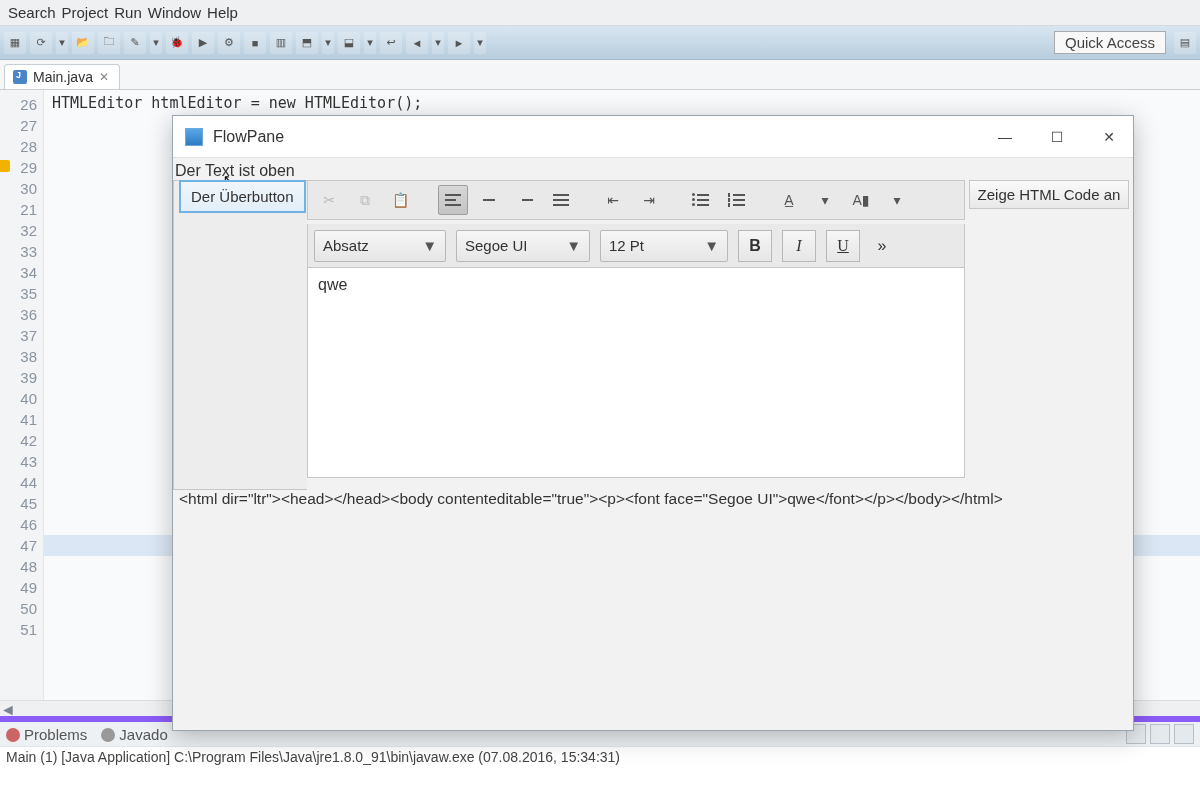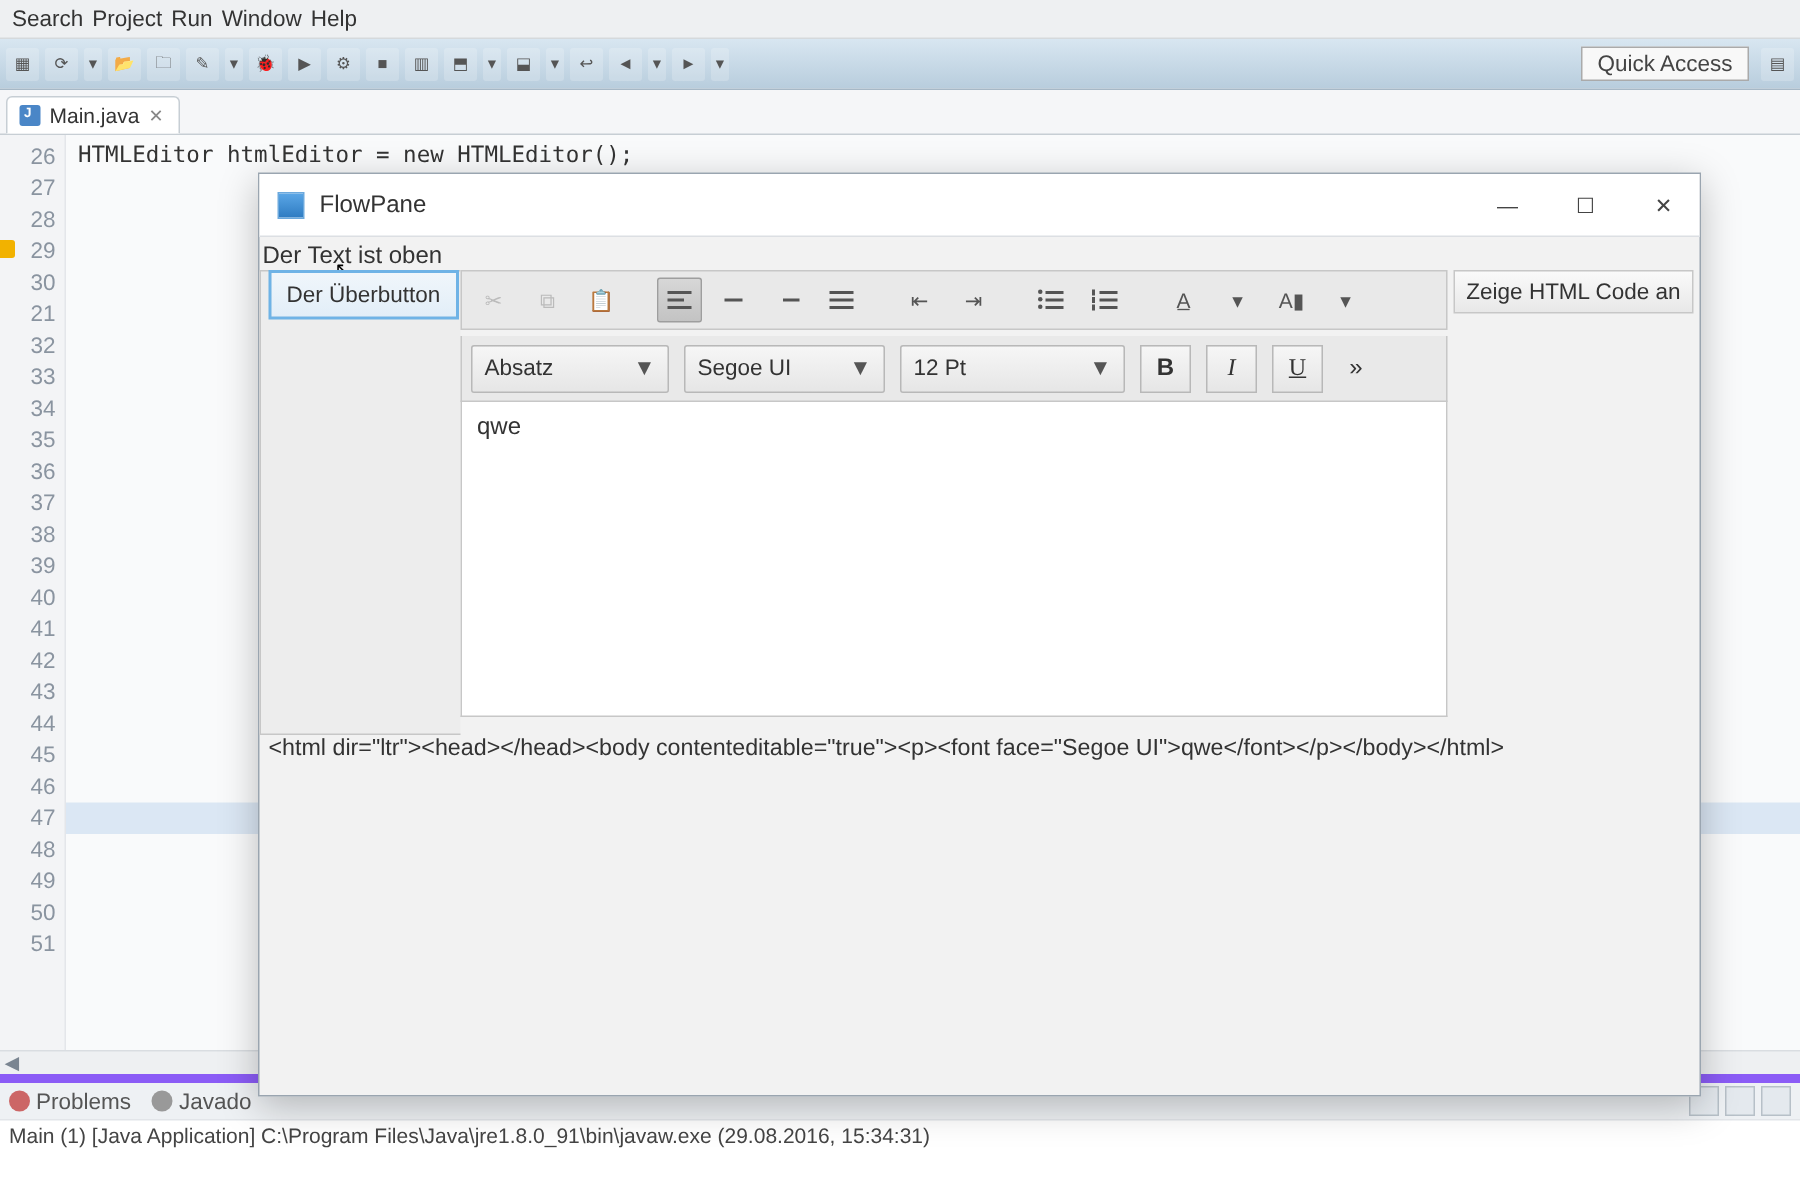--- a/index.html
+++ b/index.html
@@ -57,21 +57,21 @@
   .tool.active { background:linear-gradient(#d7d7d7,#c3c3c3); border-color:#9e9e9e; }
   .tool-group-sep { width:10px; }
 
   .show-html-btn { position:absolute; right:4px; top:22px; width:160px; height:29px; background:linear-gradient(#fafafa,#e8e8e8); border:1px solid #c7c7c7; font-size:15px; color:#333; cursor:pointer; display:flex; align-items:center; justify-content:center; }
 
   .editor-toolbar2 { position:absolute; left:134px; top:66px; right:168px; height:44px; background:#e9e9e9; border:1px solid #c7c7c7; border-top:none; display:flex; align-items:center; padding:0 6px; gap:10px; }
   .combo { height:32px; background:linear-gradient(#f6f6f6,#e6e6e6); border:1px solid #b8b8b8; border-radius:2px; display:flex; align-items:center; padding:0 8px; font-size:15px; color:#333; cursor:pointer; position:relative; }
   .combo .caret { margin-left:auto; color:#555; }
   .combo.paragraph { width:132px; }
   .combo.font { width:134px; }
-  .combo.size { width:150px; }
+  .combo.size { width:128px; }
   .fmt-btn { width:34px; height:32px; border:1px solid #b8b8b8; background:linear-gradient(#f6f6f6,#e6e6e6); display:flex; align-items:center; justify-content:center; font-size:16px; font-family:"Times New Roman",serif; color:#333; cursor:pointer; }
   .fmt-btn.italic { font-style:italic; }
   .fmt-btn.underline { text-decoration:underline; }
   .overflow { width:24px; text-align:center; font-size:16px; color:#333; cursor:pointer; }
 
   .edit-canvas { position:absolute; left:134px; top:110px; right:168px; height:210px; background:#fff; border:1px solid #c7c7c7; border-top:none; padding:8px 10px; font-size:16px; color:#333; }
   .left-gutter-col { position:absolute; left:0; top:22px; width:134px; bottom:240px; background:#ededed; border:1px solid #c7c7c7; border-right:none; }
 
   .html-output { position:absolute; left:6px; right:6px; top:332px; font-size:15.5px; color:#333; font-family:"Segoe UI",sans-serif; white-space:pre; overflow:hidden; }
 
@@ -171,21 +171,21 @@
 
 <div class="bottom-tabs">
   <span><span class="icon-sm"></span><span>Problems</span></span>
   <span><span class="icon-sm gray"></span><span>Javado</span></span>
   <div class="right-icons">
     <div class="sq"></div>
     <div class="sq"></div>
     <div class="sq"></div>
   </div>
 </div>
-<div class="console-line">Main (1) [Java Application] C:\Program Files\Java\jre1.8.0_91\bin\javaw.exe (29.08.2016, 15:34:31)</div>
+<div class="console-line">Main (1) [Java Application] C:\Program Files\Java\jre1.8.0_91\bin\javaw.exe (07.08.2016, 15:34:31)</div>
 
 <div class="dialog">
   <div class="dlg-titlebar">
     <div class="dlg-appicon"></div>
     <div class="dlg-title">FlowPane</div>
     <div class="dlg-ctrls">
       <div class="dlg-ctrl">—</div>
       <div class="dlg-ctrl">☐</div>
       <div class="dlg-ctrl">✕</div>
     </div>

